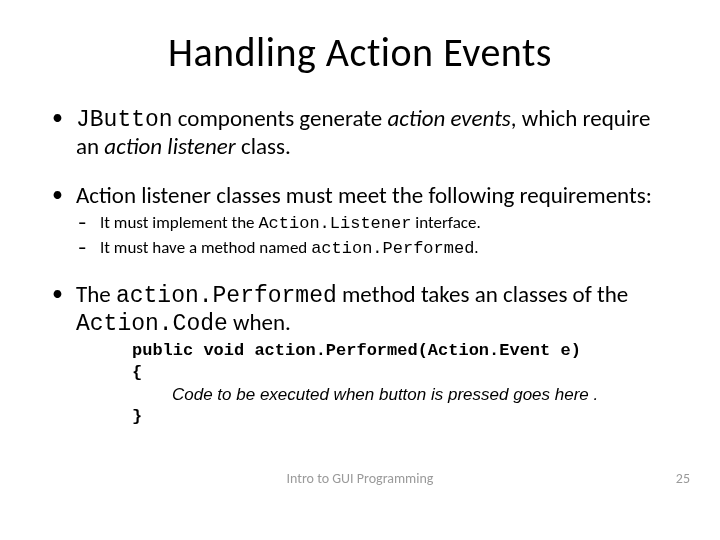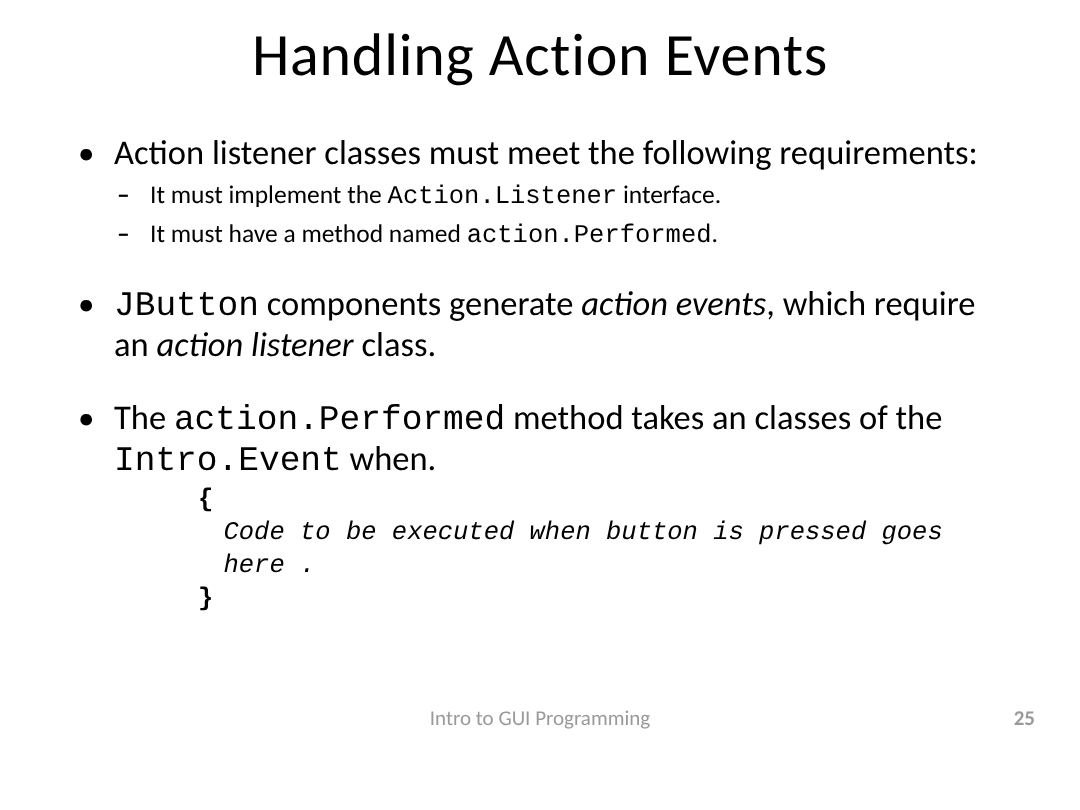--- a/index.html
+++ b/index.html
@@ -11,21 +11,21 @@
     font-family: Calibri, "Segoe UI", Arial, sans-serif;
     color: #000;
     position: relative;
     overflow: hidden;
   }
   .slide {
     width: 720px;
     height: 488px;
     position: relative;
     box-sizing: border-box;
-    padding: 4px 48px 0 48px;
+    padding: 20px 48px 0 48px;
   }
   h1.title {
     text-align: center;
     font-size: 40px;
     font-weight: 400;
     margin: 8px 0 28px 0;
     letter-spacing: 0.5px;
   }
   ul.top {
     list-style: none;
@@ -77,72 +77,72 @@
   .codeblock .line1 {
     font-family: "Courier New", Courier, monospace;
     font-weight: bold;
   }
   .codeblock .brace {
     font-family: "Courier New", Courier, monospace;
     font-weight: bold;
   }
   .codeblock .comment {
     font-style: italic;
-    margin-left: 17px;
-    font-family: Liberation Mono, monospace;
+    margin-left: 40px;
+    font-family: Liberation Sans, sans-serif;
   }
   .footer {
     position: absolute;
     bottom: 18px;
     left: 0;
     width: 720px;
     font-size: 14px;
     color: #9a9a9a;
   }
   .footer .ftitle {
     position: absolute;
     left: 0;
     width: 720px;
     text-align: center;
   }
   .footer .fnum {
     position: absolute;
     right: 30px;
-    font-weight: bold;
   }
 </style>
 </head>
 <body>
 
 <div class="slide">
 
   <h1 class="title">Handling Action Events</h1>
 
   <ul class="top">
+
+    <li>
+      <span class="mono">JButton</span><span> components generate </span><span class="ital">action events</span><span>, which require an </span><span class="ital">action listener</span><span> class.</span>
+    </li>
 
     <li>
       <span>Action listener classes must meet the following requirements:</span>
       <ul class="sub">
         <li>
           <span>It must implement the </span><span class="mono">Action.Listener</span><span> interface.</span>
         </li>
         <li>
           <span>It must have a method named </span><span class="mono">action.Performed</span><span>.</span>
         </li>
       </ul>
     </li>
 
     <li>
-      <span class="mono">JButton</span><span> components generate </span><span class="ital">action events</span><span>, which require an </span><span class="ital">action listener</span><span> class.</span>
-    </li>
-
-    <li>
-      <span>The </span><span class="mono">action.Performed</span><span> method takes an classes of the </span><span class="mono">Intro.Event</span><span> when.</span>
+      <span>The </span><span class="mono">action.Performed</span><span> method takes an classes of the </span><span class="mono">Action.Code</span><span> when.</span>
 
       <div class="codeblock">
+        <div class="line1">public void action.Performed(Action.Event e)</div>
         <div class="brace">{</div>
         <div class="comment">Code to be executed when button is pressed goes here .</div>
         <div class="brace">}</div>
       </div>
     </li>
 
   </ul>
 
   <div class="footer">
     <span class="ftitle">Intro to GUI Programming</span>

